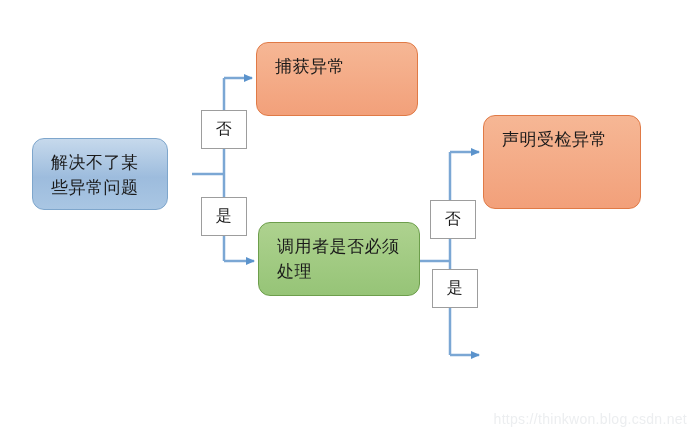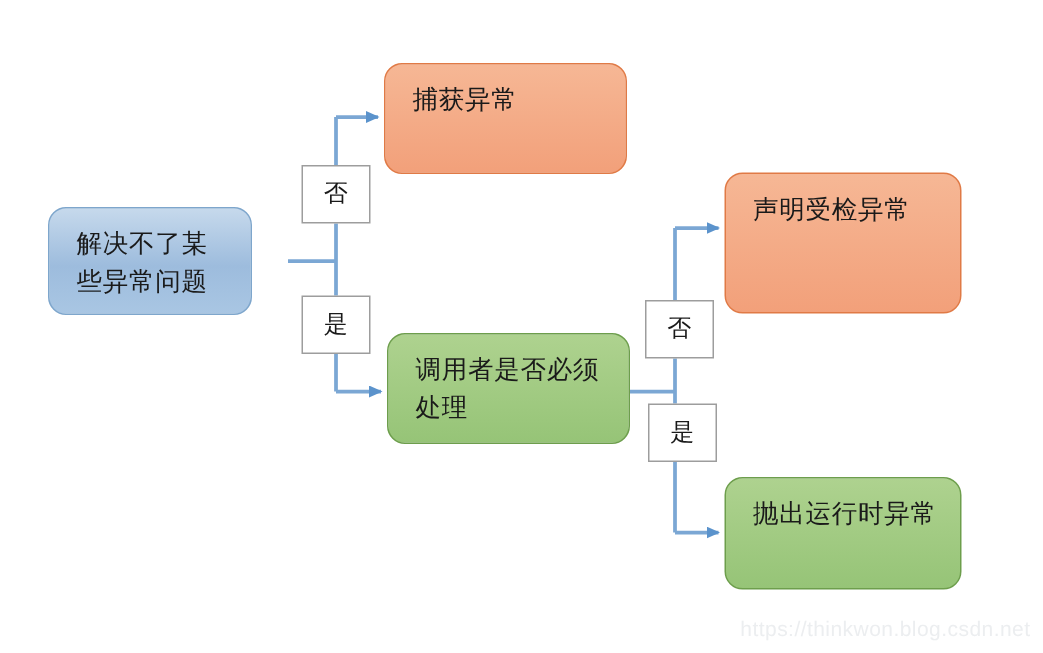--- a/index.html
+++ b/index.html
@@ -110,23 +110,20 @@
   </div>
 
   <div class="node node-green" style="left:258px; top:222px; width:162px; height:74px;">
     <span>调用者是否必须处理</span>
   </div>
 
   <div class="node node-orange" style="left:483px; top:115px; width:158px; height:94px;text-align:center;">
     <span>声明受检异常</span>
   </div>
 
-  <div class="node node-green" style="left:483px; top:318px; width:158px; height:75px;">
-    <span>抛出运行时异常</span>
-  </div>
 
   <div class="edge-label" style="left:201px; top:110px; width:46px; height:39px;">
     <span>否</span>
   </div>
 
   <div class="edge-label" style="left:201px; top:197px; width:46px; height:39px;">
     <span>是</span>
   </div>
 
   <div class="edge-label" style="left:430px; top:200px; width:46px; height:39px;">

